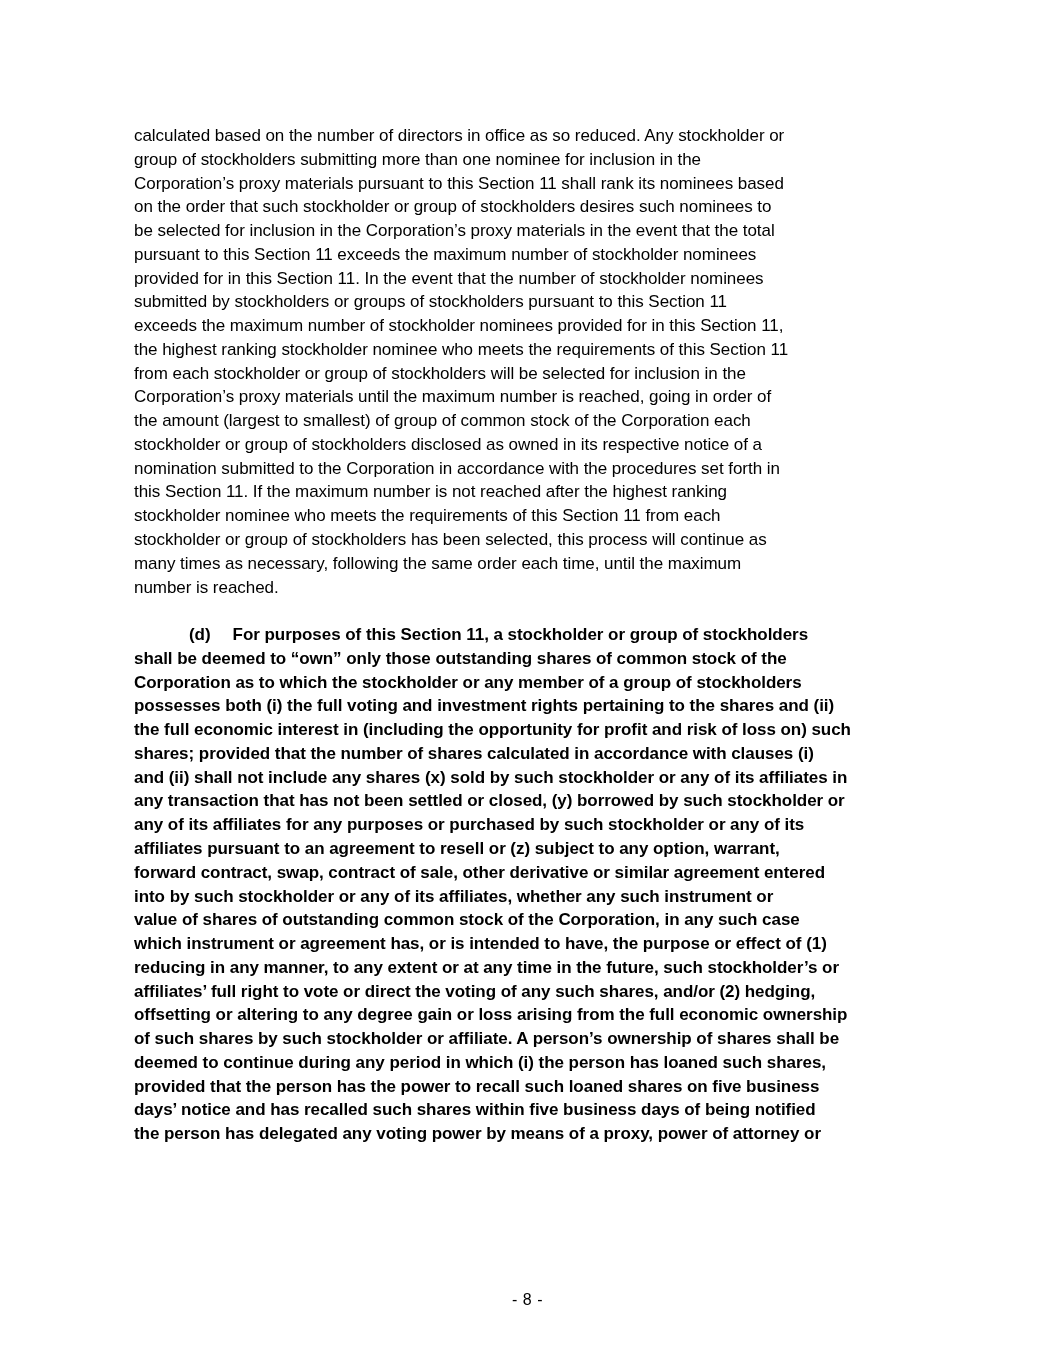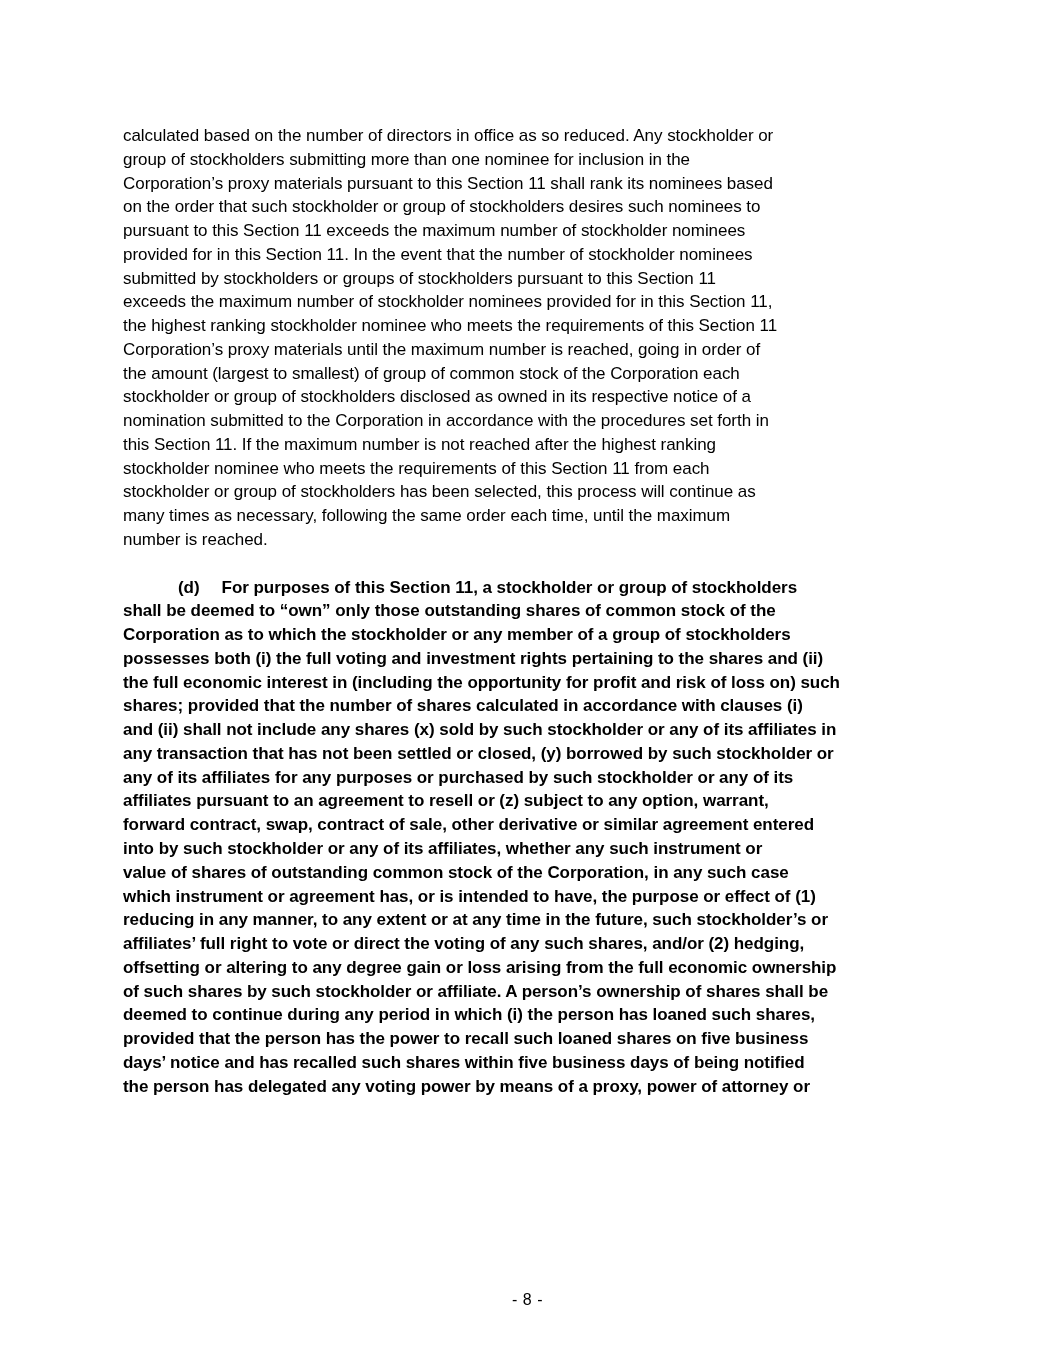--- a/index.html
+++ b/index.html
@@ -11,21 +11,21 @@
     height: 1365px;
     background: #ffffff;
     position: relative;
     overflow: hidden;
     font-family: "Liberation Sans", sans-serif;
     color: #000000;
     -webkit-font-smoothing: antialiased;
   }
   .doc {
     position: absolute;
-    left: 123px;
+    left: 134px;
     top: 124px;
     width: 812px;
   }
   .para .line {
     font-size: 17px;
     line-height: 23.78px;
     height: 23.78px;
     white-space: pre;
     letter-spacing: -0.05px;
   }
@@ -54,25 +54,27 @@
 </style>
 </head>
 <body>
 
 <div class="doc">
   <section class="para">
       <div class="line">calculated based on the number of directors in office as so reduced. Any stockholder or</div>
       <div class="line">group of stockholders submitting more than one nominee for inclusion in the</div>
       <div class="line">Corporation’s proxy materials pursuant to this Section 11 shall rank its nominees based</div>
       <div class="line">on the order that such stockholder or group of stockholders desires such nominees to</div>
+      <div class="line">be selected for inclusion in the Corporation’s proxy materials in the event that the total</div>
       <div class="line">pursuant to this Section 11 exceeds the maximum number of stockholder nominees</div>
       <div class="line">provided for in this Section 11. In the event that the number of stockholder nominees</div>
       <div class="line">submitted by stockholders or groups of stockholders pursuant to this Section 11</div>
       <div class="line">exceeds the maximum number of stockholder nominees provided for in this Section 11,</div>
       <div class="line">the highest ranking stockholder nominee who meets the requirements of this Section 11</div>
+      <div class="line">from each stockholder or group of stockholders will be selected for inclusion in the</div>
       <div class="line">Corporation’s proxy materials until the maximum number is reached, going in order of</div>
       <div class="line">the amount (largest to smallest) of group of common stock of the Corporation each</div>
       <div class="line">stockholder or group of stockholders disclosed as owned in its respective notice of a</div>
       <div class="line">nomination submitted to the Corporation in accordance with the procedures set forth in</div>
       <div class="line">this Section 11. If the maximum number is not reached after the highest ranking</div>
       <div class="line">stockholder nominee who meets the requirements of this Section 11 from each</div>
       <div class="line">stockholder or group of stockholders has been selected, this process will continue as</div>
       <div class="line">many times as necessary, following the same order each time, until the maximum</div>
       <div class="line">number is reached.</div>
     </section>

